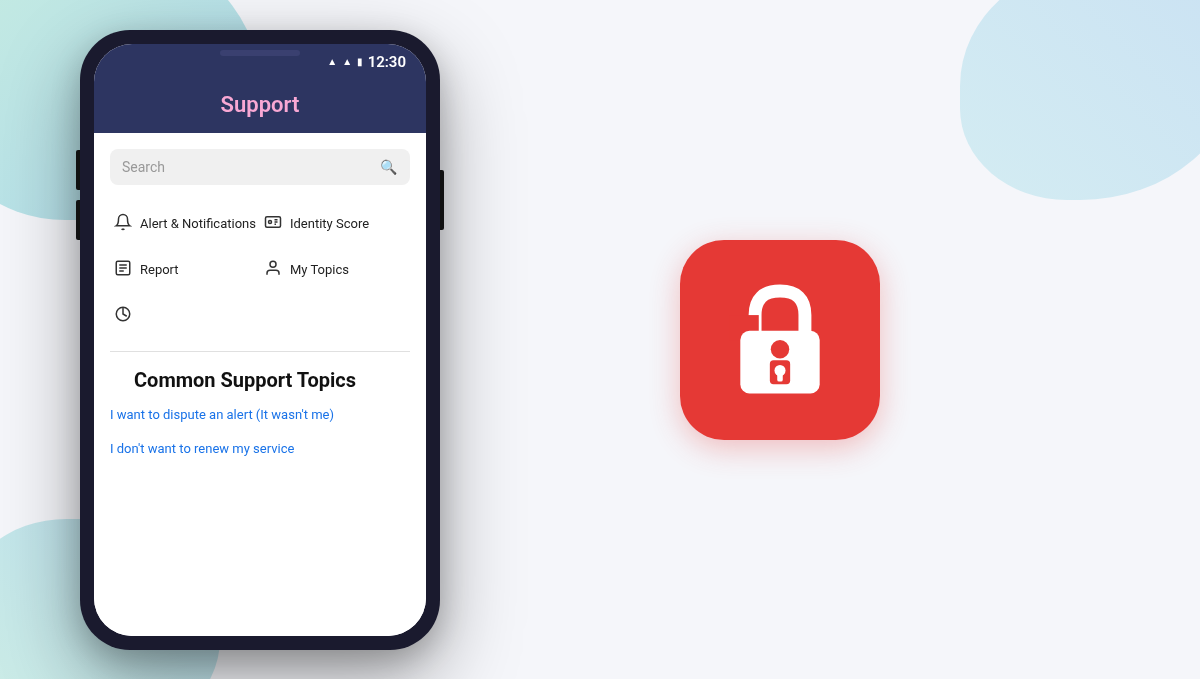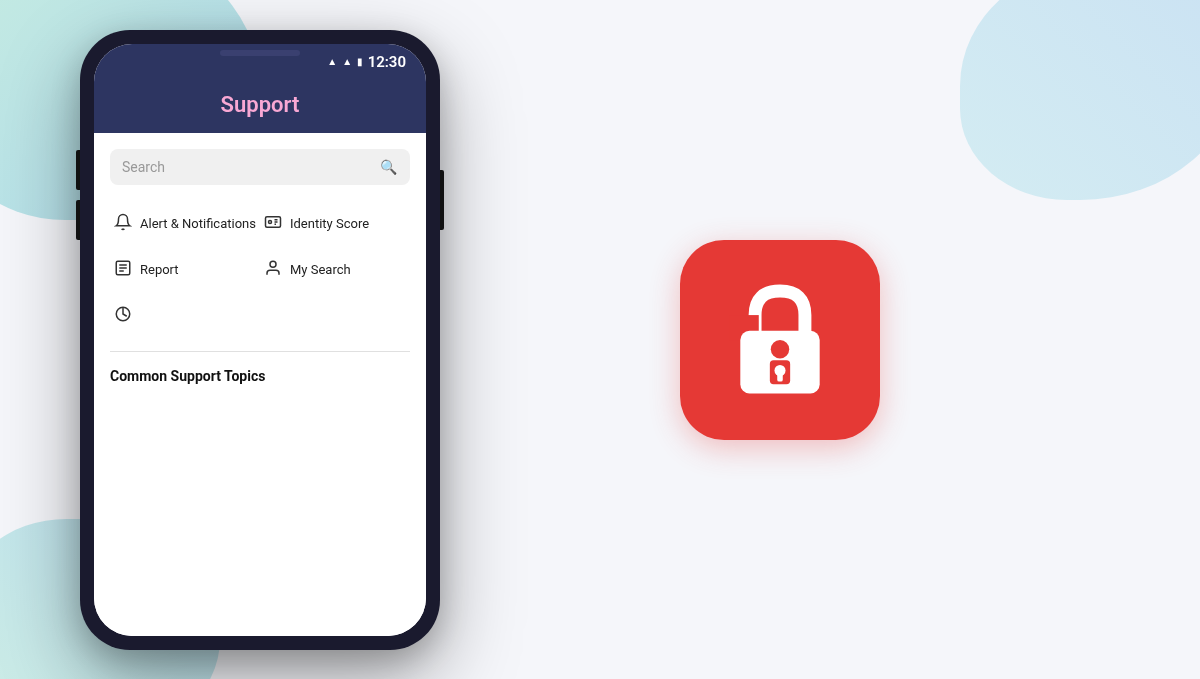--- a/index.html
+++ b/index.html
@@ -199,24 +199,25 @@
       background: #e0e0e0;
       margin: 8px 16px;
     }
 
     
     .support-section {
       padding: 8px 16px;
     }
 
     .support-title {
-      font-size: 14px;
+      font-size: 20px;
       font-weight: 700;
       color: #111;
       margin-bottom: 14px;
+      margin-left: 24px;
     }
 
     .support-link {
       color: #1a73e8;
       font-size: 13px;
       margin-bottom: 16px;
       line-height: 1.4;
       display: block;
       cursor: pointer;
     }
@@ -346,39 +347,41 @@
             <span class="category-label">Report</span>
           </div>
 
           <div class="category-item">
             <span class="category-icon">
               <svg width="18" height="18" viewBox="0 0 24 24" fill="none" stroke="#333" stroke-width="2">
                 <path d="M20 21v-2a4 4 0 0 0-4-4H8a4 4 0 0 0-4 4v2"></path>
                 <circle cx="12" cy="7" r="4"></circle>
               </svg>
             </span>
-            <span class="category-label">My Search</span>
+            <span class="category-label">My Topics</span>
           </div>
 
           <div class="category-item">
             <span class="category-icon">
               <svg width="18" height="18" viewBox="0 0 24 24" fill="none" stroke="#333" stroke-width="2">
                 <circle cx="12" cy="12" r="9"></circle>
                 <path d="M12 3v9l5 3"></path>
               </svg>
             </span>
           </div>
 
         </div>
 
         <div class="divider"></div>
 
         <div class="support-section">
           <div class="support-title">Common Support Topics</div>
 
+          <a class="support-link">I want to dispute an alert (It wasn't me)</a>
+          <a class="support-link">I don't want to renew my service</a>
         </div>
 
       </div>
     </div>
   </div>
 
   <div class="app-icon-container">
     <div class="app-icon">
       <svg class="lock-icon-svg" viewBox="0 0 110 130" fill="none" xmlns="http://www.w3.org/2000/svg">
 

